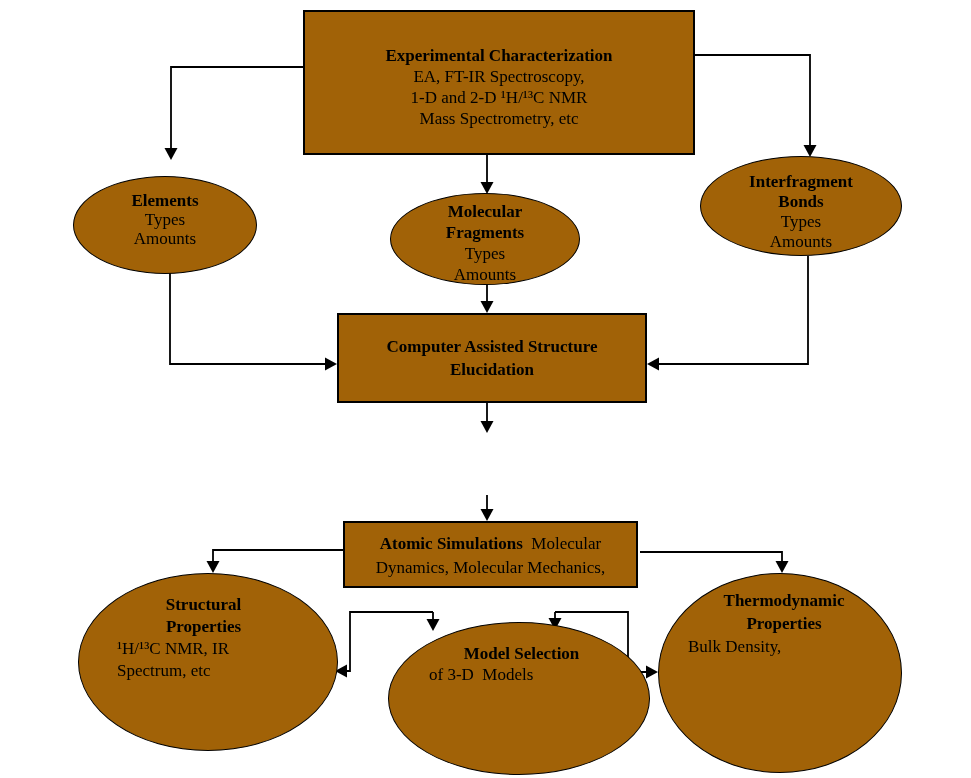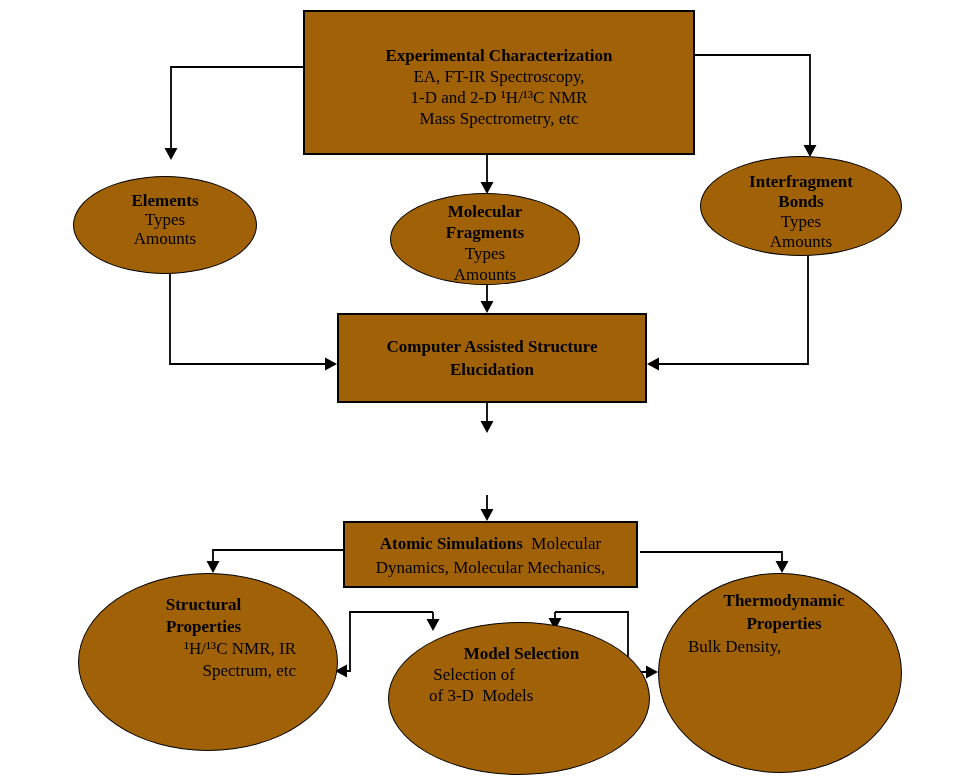--- a/index.html
+++ b/index.html
@@ -32,21 +32,21 @@
   #n-bond{left:700px;top:156px;width:202px;height:100px;padding-top:15px;}
   #n-bond .l{line-height:20px;}
   #n-case{left:337px;top:313px;width:310px;height:90px;padding-top:20px;}
   #n-case .l{line-height:23px;}
   #n-3d{left:369px;top:433px;width:236px;height:62px;display:flex;align-items:center;justify-content:center;}
   #n-atom{left:343px;top:521px;width:295px;height:67px;padding-top:9px;}
   #n-atom .l{line-height:24px;}
   #n-struc{left:78px;top:573px;width:260px;height:178px;}
   #n-struc .txt{left:32px;top:20px;width:185px;}
   #n-struc .l{line-height:22px;}
-  #n-struc .body{padding-left:6px;text-align:right;}
+  #n-struc .body{padding-left:6px;}
   #n-modsel{left:388px;top:622px;width:262px;height:153px;}
   #n-modsel .txt{left:40px;top:20px;width:185px;}
   #n-modsel .l{line-height:21px;}
   #n-thermo{left:658px;top:573px;width:244px;height:200px;}
   #n-thermo .txt{left:25px;top:15px;width:200px;}
   #n-thermo .l{line-height:23px;}
   #n-thermo .body{padding-left:4px;}
 </style>
 </head>
 <body>
@@ -137,21 +137,20 @@
       <div class="l t">Structural</div>
       <div class="l t">Properties</div>
       <div class="l left body">¹H/¹³C NMR, IR</div>
       <div class="l left body">Spectrum, etc</div>
     </div>
   </div>
 
   <div id="n-modsel" class="node ellipse">
     <div class="txt">
       <div class="l t">Model Selection</div>
-      <div class="l left pre"> Selection of</div>
       <div class="l left pre">of 3-D  Models</div>
     </div>
   </div>
 
   <div id="n-thermo" class="node ellipse">
     <div class="txt">
       <div class="l t">Thermodynamic</div>
       <div class="l t">Properties</div>
       <div class="l left body">Bulk Density,</div>
     </div>

